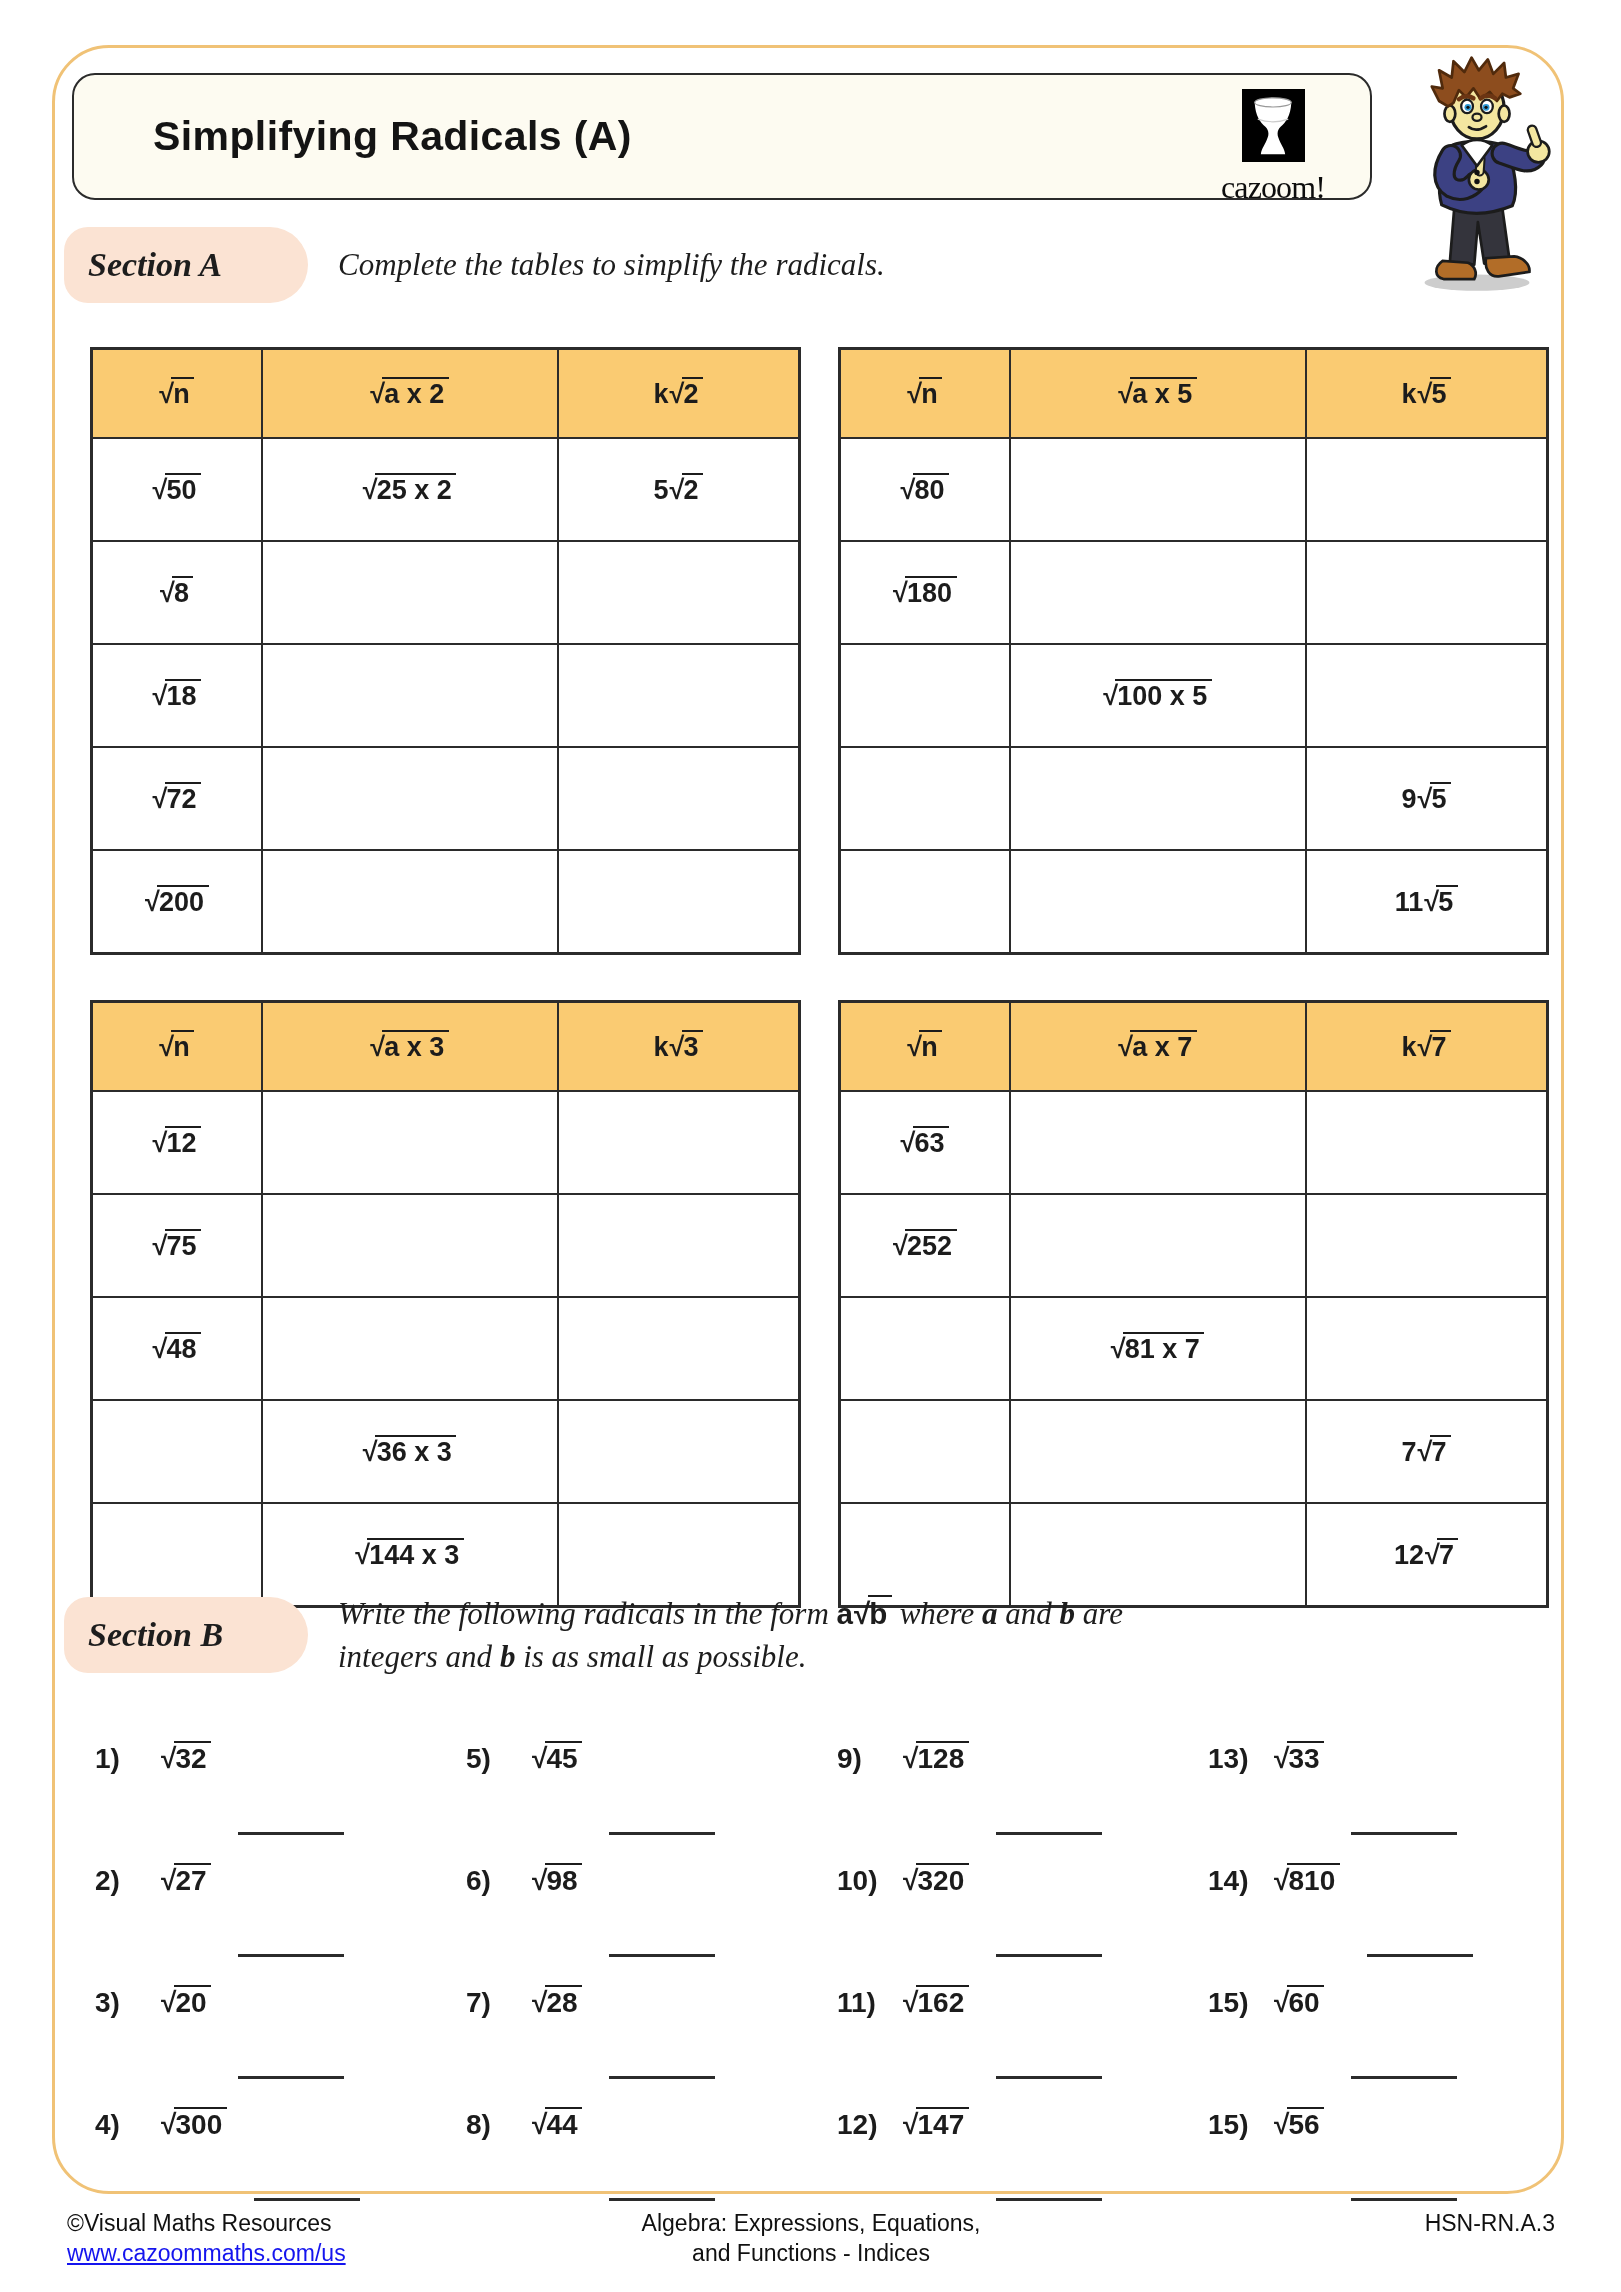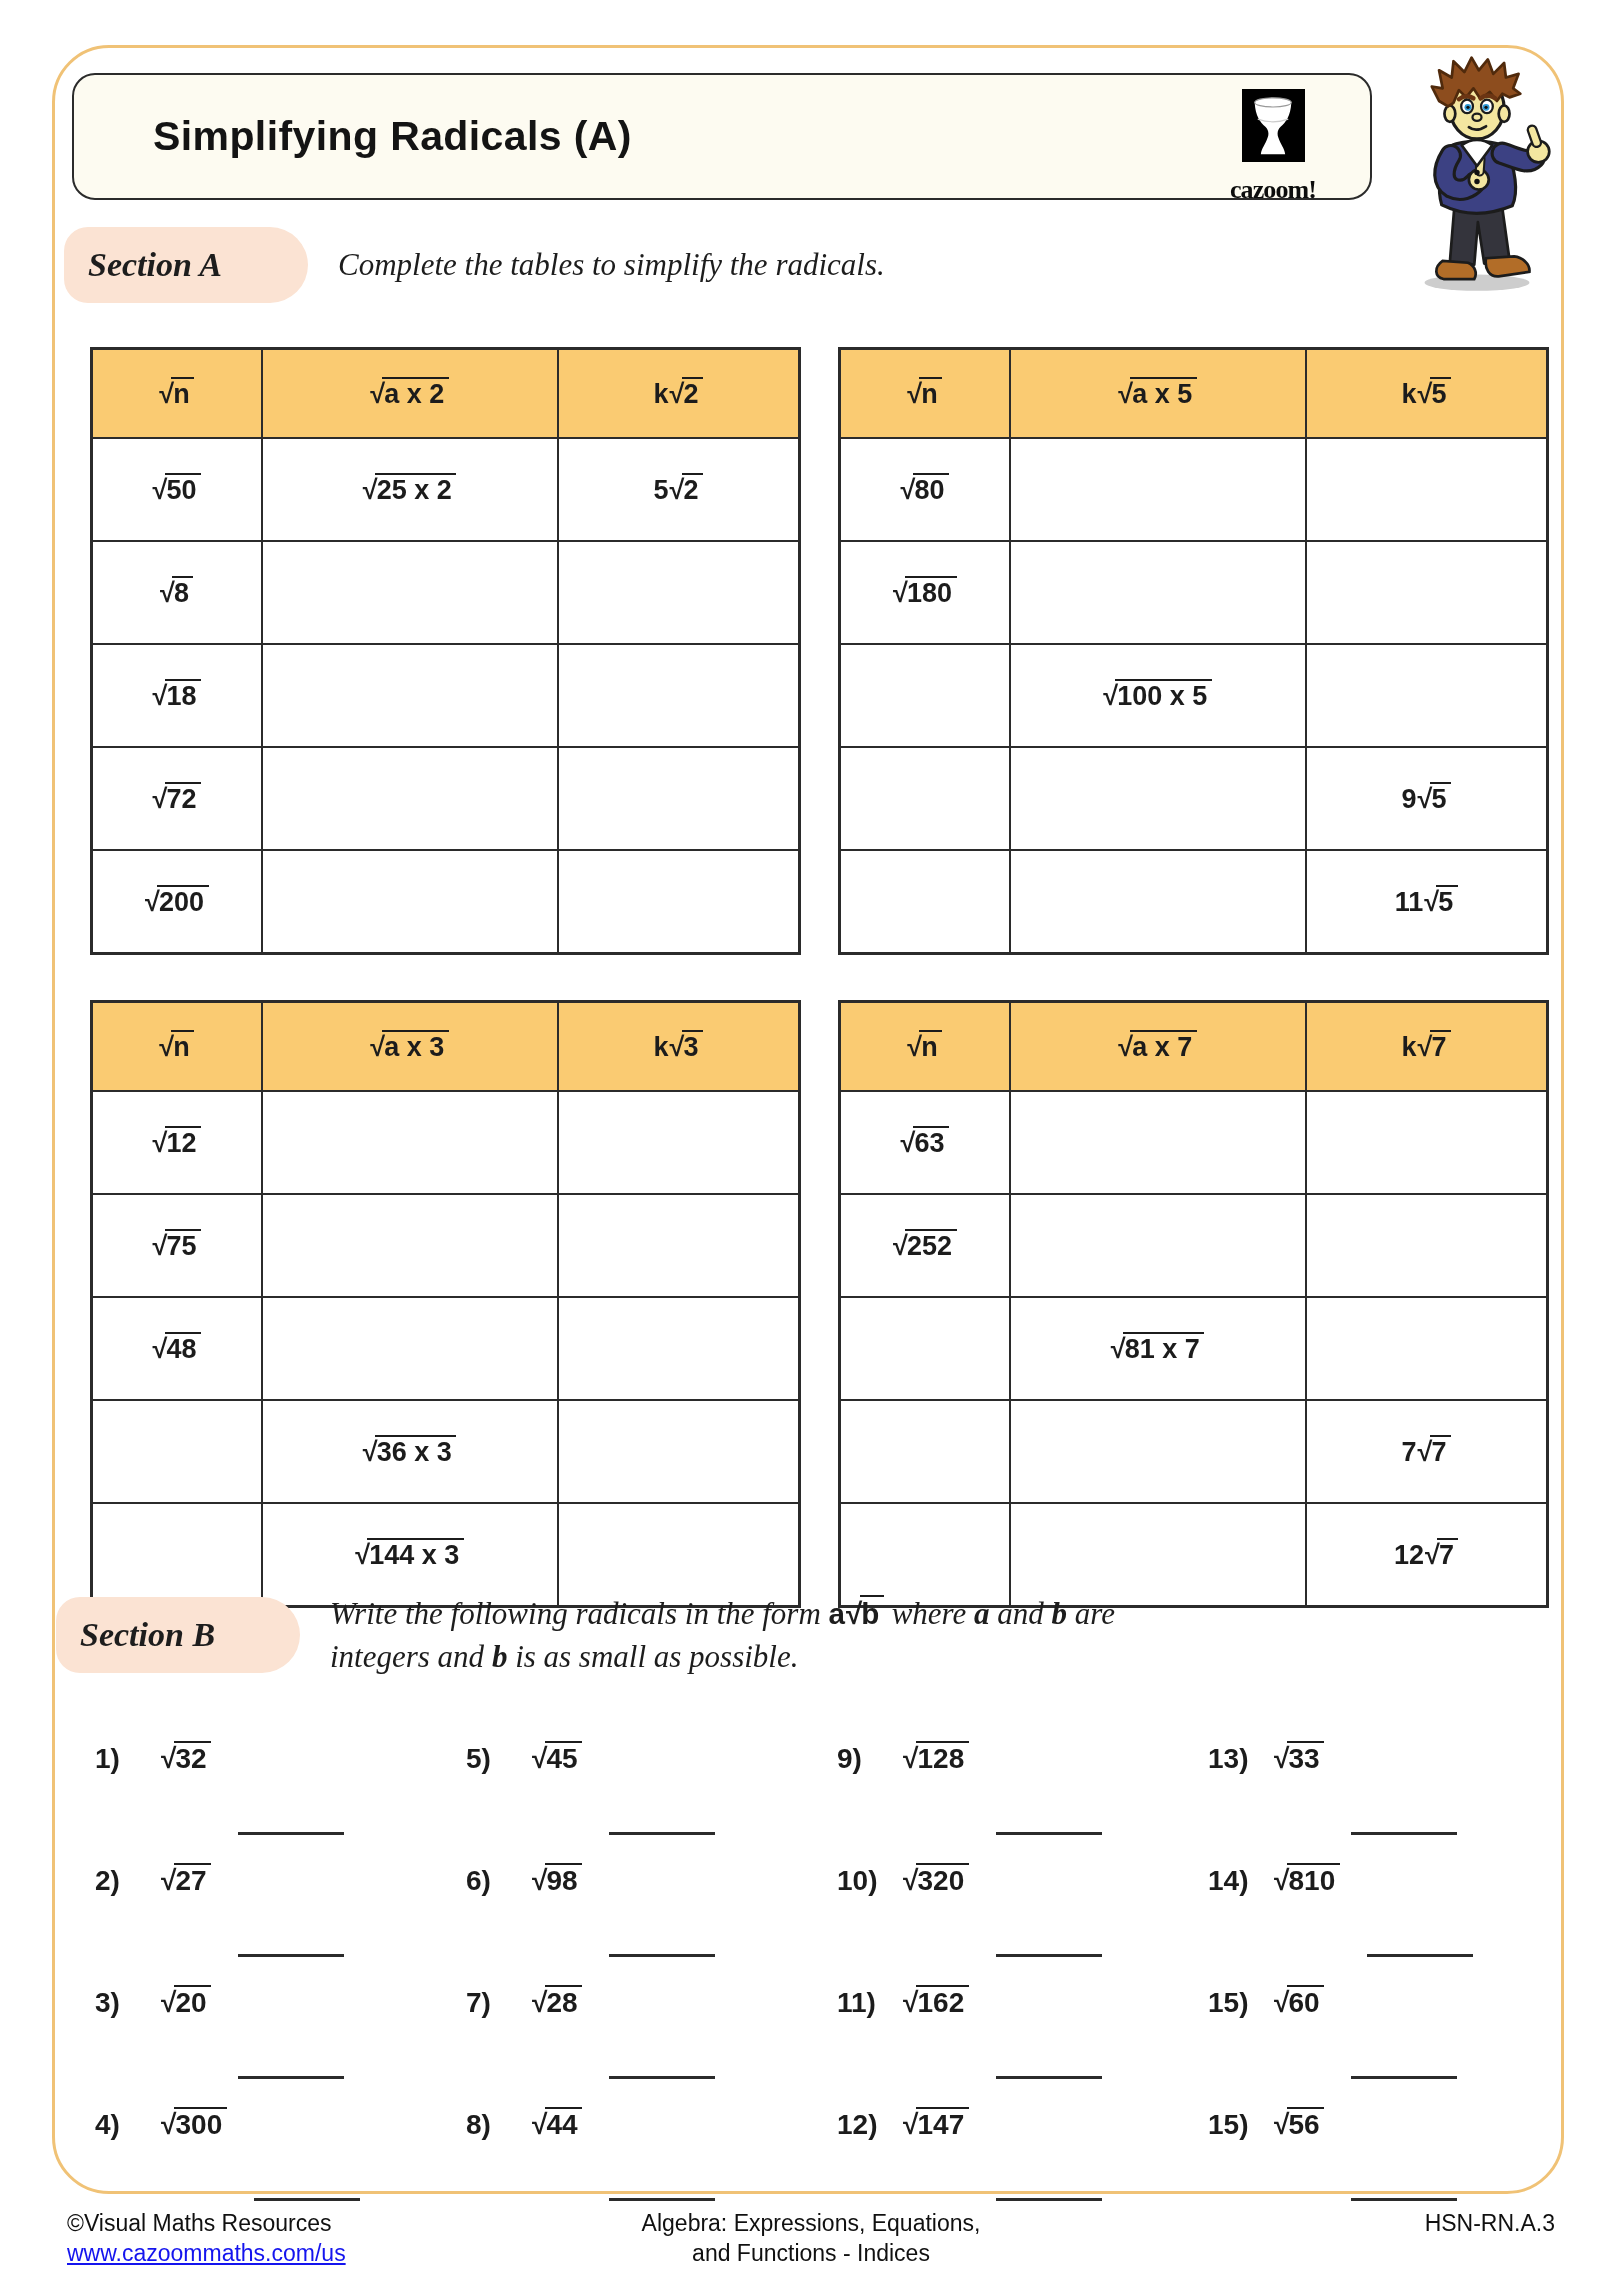--- a/index.html
+++ b/index.html
@@ -11,28 +11,28 @@
            border:3.6px solid var(--frame-border,#F0C276); border-radius:57px; box-sizing:border-box; }
 
   
   .title-box { position:absolute; left:72px; top:73px; width:1300px; height:127px;
                background:var(--title-box-bg,#FDFBF1); border:2.7px solid #2b2b2b; border-radius:23px;
                box-sizing:border-box; display:flex; align-items:center; }
   .title { margin-left:79px; font-size:41px; font-weight:bold; color:#141414; letter-spacing:0.4px; }
   .logo { position:absolute; right:30px; top:14.3px; width:134px; text-align:center; }
   .logo-square { margin:0 auto; width:63px; height:73px; background:#000;
                  display:flex; align-items:center; justify-content:center; }
-  .logo-caption { font-family:"Liberation Serif", serif; font-weight:bold; font-size:26px;
-                  color:#0d0d0d; margin-top:13px; letter-spacing:-0.9px; }
+  .logo-caption { font-family:"Liberation Serif", serif; font-weight:normal; font-size:32px;
+                  color:#0d0d0d; margin-top:7px; letter-spacing:-0.9px; }
   .mascot { position:absolute; left:1381px; top:54px; width:192px; height:244px; z-index:3; }
 
   
   .section-row { position:absolute; display:flex; align-items:center; gap:30px; }
   #sectionARow { left:64px; top:227px; }
-  #sectionBRow { left:56px; top:1592px; }
+  #sectionBRow { left:64px; top:1592px; }
   .section-pill { background:var(--section-label-bg,#FBE3D3); border-radius:34px 54px 54px 34px;
                   width:244px; height:76px; display:flex; align-items:center; box-sizing:border-box;
                   padding-left:24px; font-family:"Liberation Serif", serif; font-style:italic;
                   font-weight:bold; font-size:34px; color:#1d1d1d; flex:none; }
   .instruction { font-family:"Liberation Serif", serif; font-style:italic; font-size:31px;
                  color:#1d1d1d; line-height:1.4; max-width:1128px; }
   .instruction .vb { font-weight:bold; }
   .form-sans { font-family:"Liberation Sans", sans-serif; font-style:normal; font-weight:bold; font-size:29.6px; }
 
   

